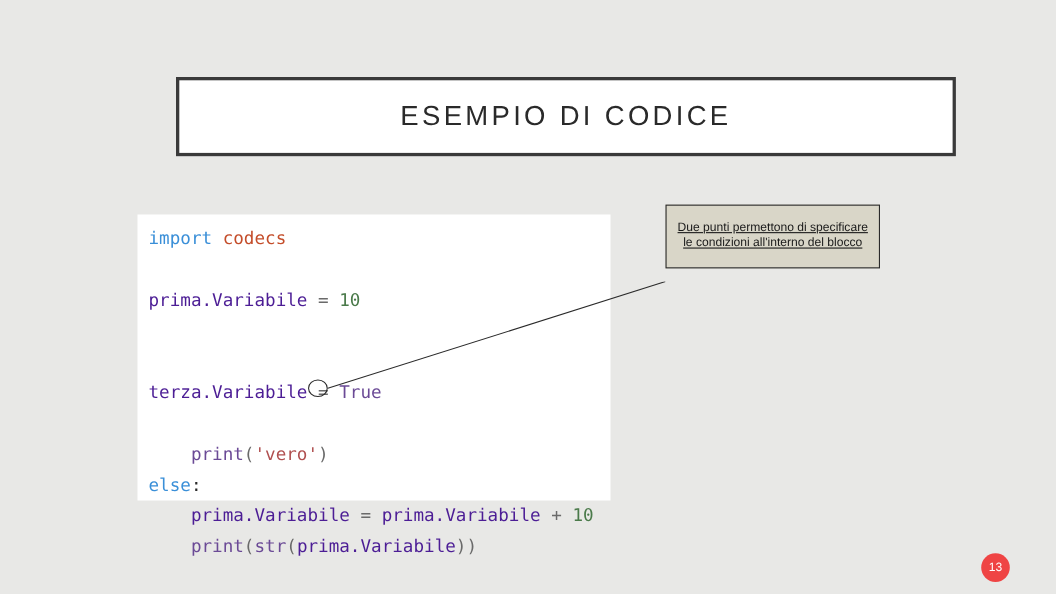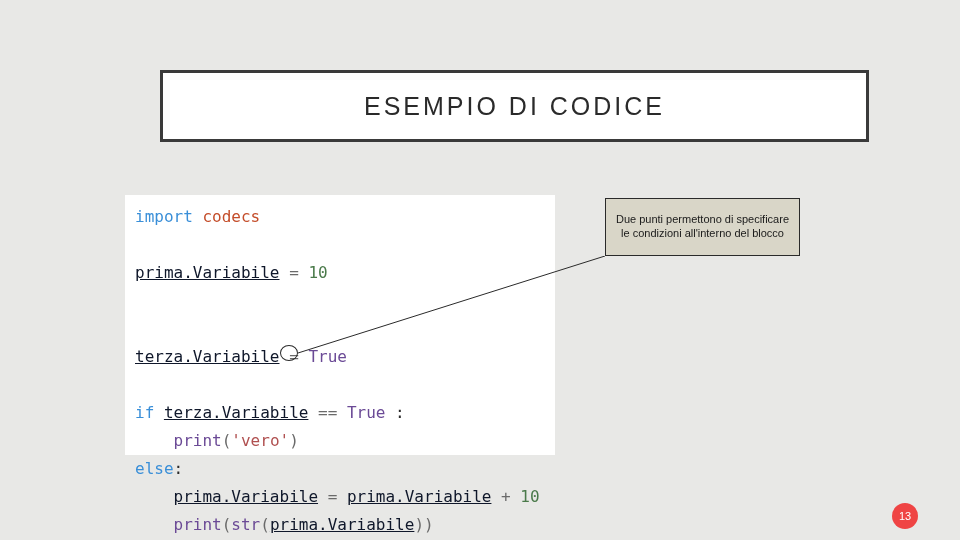--- a/index.html
+++ b/index.html
@@ -37,44 +37,45 @@
     height: 260px;
     background: #ffffff;
     padding: 8px 10px;
     font-family: Consolas, monospace;
     font-size: 16px;
     line-height: 1.75;
   }
   .code-box span { white-space: pre; }
   .kw { color: #3a8fd8; }
   .mod { color: #c44d2a; }
-  .var { color: #0f172a; text-decoration: underline; }
+  .var { color: #4c1d95; }
   .op { color: #6a6a6a; }
   .num { color: #4a7a4a; }
   .str { color: #b05050; }
   .bool { color: #6b4a96; }
   .fn { color: #6b4a96; }
   .paren { color: #6a6a6a; }
   .colon { color: #2a2a2a; }
   .callout {
     position: absolute;
     left: 605px;
-    top: 198px;
+    top: 186px;
     width: 195px;
     height: 58px;
     background: #d9d6c8;
     border: 1px solid #2a2a2a;
     display: flex;
     align-items: center;
     justify-content: center;
     padding: 6px 8px;
     text-align: center;
     font-size: 11px;
     line-height: 1.25;
     color: #1a1a1a;
+    text-decoration: underline;
   }
   .line {
     position: absolute;
     left: 294px;
     top: 256px;
     width: 311px;
     height: 100px;
     pointer-events: none;
   }
   .circle-highlight {
@@ -110,21 +111,20 @@
 </div>
 
 <div class="code-box">
   <div><span class="kw">import</span><span> </span><span class="mod">codecs</span></div>
   <div>&nbsp;</div>
   <div><span class="var">prima.Variabile</span><span class="op"> = </span><span class="num">10</span></div>
   <div>&nbsp;</div>
   <div>&nbsp;</div>
   <div><span class="var">terza.Variabile</span><span class="op"> = </span><span class="bool">True</span></div>
   <div>&nbsp;</div>
-  <div><span class="kw">if</span><span> </span><span class="var">terza.Variabile</span><span class="op"> == </span><span class="bool">True</span><span class="colon"> :</span></div>
   <div><span>    </span><span class="fn">print</span><span class="paren">(</span><span class="str">'vero'</span><span class="paren">)</span></div>
   <div><span class="kw">else</span><span class="colon">:</span></div>
   <div><span>    </span><span class="var">prima.Variabile</span><span class="op"> = </span><span class="var">prima.Variabile</span><span class="op"> + </span><span class="num">10</span></div>
   <div><span>    </span><span class="fn">print</span><span class="paren">(</span><span class="fn">str</span><span class="paren">(</span><span class="var">prima.Variabile</span><span class="paren">)</span><span class="paren">)</span></div>
 </div>
 
 <div class="circle-highlight"></div>
 
 <svg class="line" viewBox="0 0 311 100">
   <line x1="311" y1="0" x2="4" y2="97" stroke="#2a2a2a" stroke-width="1"></line>

